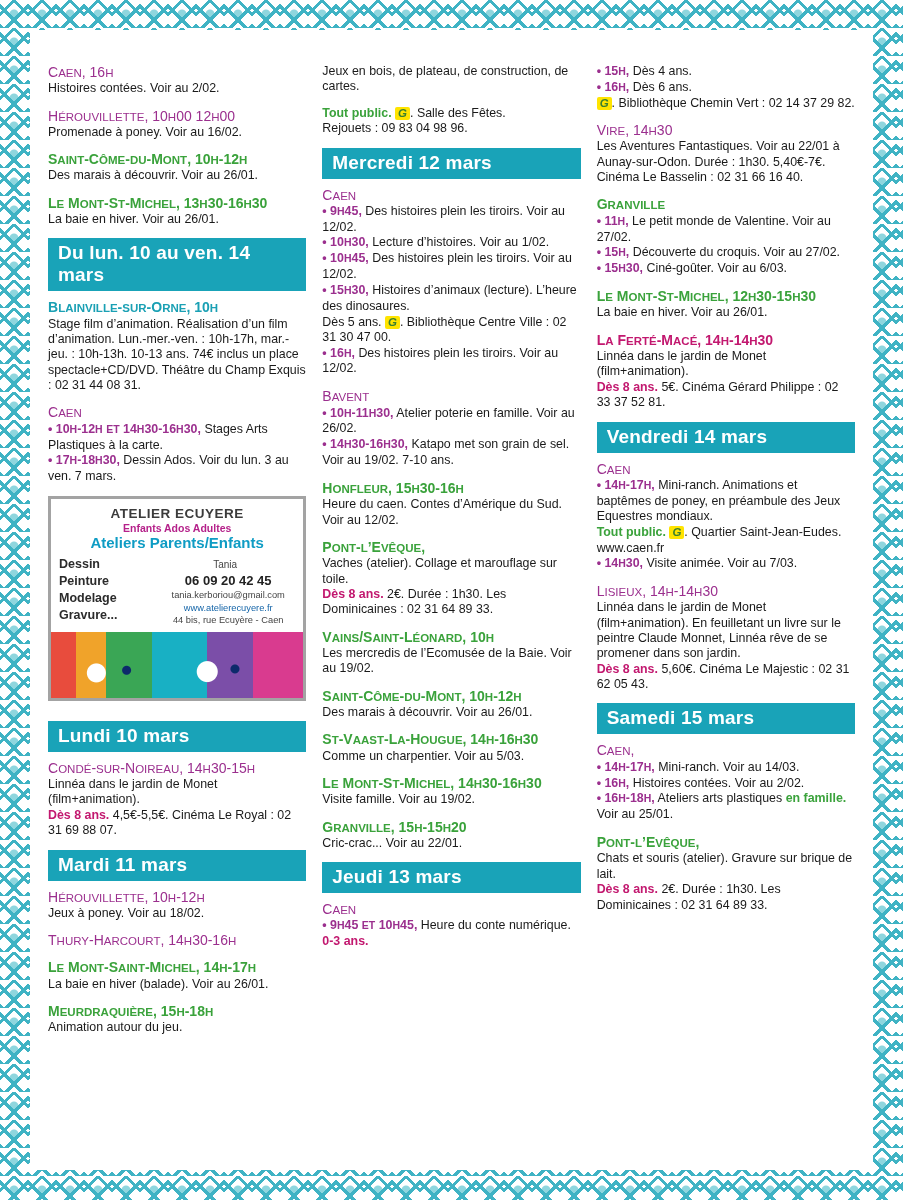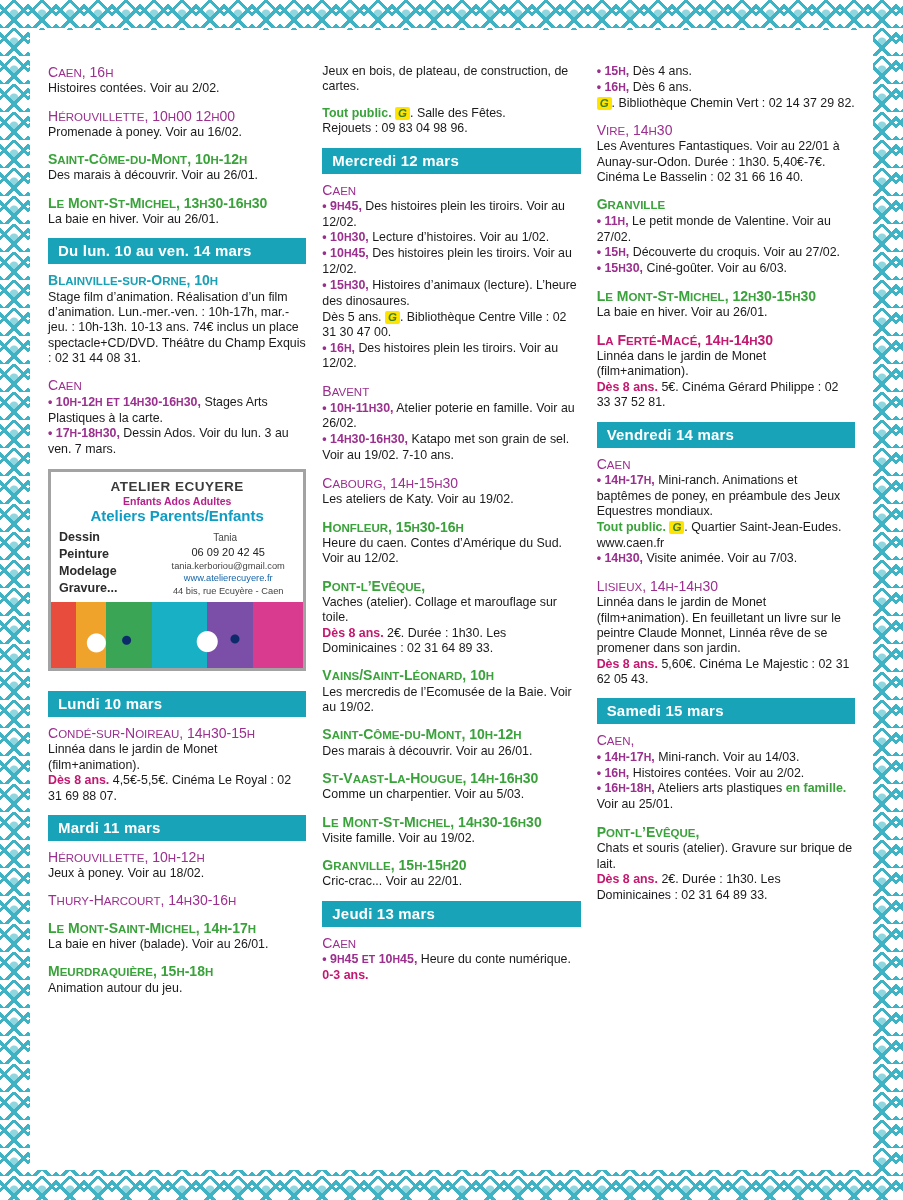--- a/index.html
+++ b/index.html
@@ -34,21 +34,21 @@
     position:absolute;
     left:18px;top:34px;right:18px;bottom:8px;
     column-count:3;
     column-gap:16px;
     column-fill:auto;
   }
   
   .blk{break-inside:avoid;margin:0 0 11px 0;}
   .daybar{
     background:#19a3b8;color:#ffffff;
-    font-weight:bold;font-size:15px;
+    font-weight:bold;font-size:19px;
     padding:4px 8px 5px 10px;
     margin:0 0 8px 0;
     break-inside:avoid;
     letter-spacing:.2px;
   }
   .city{
     font-weight:bold;font-size:14px;
     color:#9b2f8e;
     margin:0 0 1px 0;
     line-height:1.15;
@@ -93,21 +93,21 @@
   .ad-title{
     text-align:center;font-weight:bold;font-size:13.5px;
     color:#3b3b3b;padding:7px 0 1px;letter-spacing:.5px;
   }
   .ad-sub1{text-align:center;color:#b5218a;font-weight:bold;font-size:10.5px;}
   .ad-sub2{text-align:center;color:#0f9cc4;font-weight:bold;font-size:15px;padding-bottom:3px;}
   .ad-body{display:flex;padding:2px 6px 5px 8px;}
   .ad-left{font-weight:bold;font-size:12.5px;color:#2b2b2b;line-height:1.35;flex:0 0 42%;}
   .ad-right{font-size:9.3px;color:#444;line-height:1.35;text-align:center;flex:1;padding-top:2px;}
   .ad-right .nm{color:#444;font-size:10px;text-align:center;display:block;padding-right:6px;}
-  .ad-right .ph{font-weight:normal;font-size:11px;color:#222;}
+  .ad-right .ph{font-weight:bold;font-size:13px;color:#222;}
   .ad-right .web{color:#1565a8;}
   .ad-art{
     height:66px;
     background:
       radial-gradient(circle at 18% 62%, #ffffff 0 9px, transparent 10px),
       radial-gradient(circle at 30% 58%, #0d2a6b 0 4px, transparent 5px),
       radial-gradient(circle at 62% 60%, #ffffff 0 10px, transparent 11px),
       radial-gradient(circle at 73% 56%, #0d2a6b 0 4px, transparent 5px),
       linear-gradient(90deg,#e84c3d 0 10%, #f0a32a 10% 22%, #3aa655 22% 40%, #18b0c4 40% 62%, #7b4ea8 62% 80%, #d93b8f 80% 100%);
   }
@@ -204,24 +204,20 @@
         <div class="bl"><span class="hr">• 15<span class="sc">H</span>30,</span><span class="b"> Histoires d’animaux</span><span> (lecture). L’heure des dinosaures.</span></div>
         <div class="txt"><span>Dès 5 ans. <span class="gicon">G</span>. Bibliothèque Centre Ville : 02 31 30 47 00.</span></div>
         <div class="bl"><span class="hr">• 16<span class="sc">H</span>,</span><span class="b"> Des histoires plein les tiroirs.</span><span> Voir au 12/02.</span></div>
       </div>
       <div class="blk">
         <div class="city purple">B<span class="sc">A</span><span class="sc">V</span><span class="sc">E</span><span class="sc">N</span><span class="sc">T</span></div>
         <div class="bl"><span class="hr">• 10<span class="sc">H</span>-11<span class="sc">H</span>30,</span><span class="b"> Atelier poterie en famille.</span><span> Voir au 26/02.</span></div>
         <div class="bl"><span class="hr">• 14<span class="sc">H</span>30-16<span class="sc">H</span>30,</span><span class="b"> Katapo met son grain de sel.</span><span> Voir au 19/02. 7-10 ans.</span></div>
       </div>
       <div class="blk">
-        <div class="city purple">C<span class="sc">A</span><span class="sc">B</span><span class="sc">O</span><span class="sc">U</span><span class="sc">R</span><span class="sc">G</span>, 14<span class="sc">H</span>-15<span class="sc">H</span>30</div>
-        <div class="txt"><span class="b">Les ateliers de Katy.</span><span> Voir au 19/02.</span></div>
-      </div>
-      <div class="blk">
         <div class="city green">H<span class="sc">O</span><span class="sc">N</span><span class="sc">F</span><span class="sc">L</span><span class="sc">E</span><span class="sc">U</span><span class="sc">R</span>, 15<span class="sc">H</span>30-16<span class="sc">H</span></div>
         <div class="txt"><span class="b">Heure du caen.</span><span> Contes d’Amérique du Sud. Voir au 12/02.</span></div>
       </div>
       <div class="blk">
         <div class="city green">P<span class="sc">O</span><span class="sc">N</span><span class="sc">T</span>-<span class="sc">L</span>’E<span class="sc">V</span><span class="sc">Ê</span><span class="sc">Q</span><span class="sc">U</span><span class="sc">E</span>,</div>
         <div class="txt"><span class="b">Vaches</span><span> (atelier). Collage et marouflage sur toile.</span></div>
         <div class="txt"><span class="pink">Dès 8 ans. </span><span>2€. Durée : 1h30. Les Dominicaines : 02 31 64 89 33.</span></div>
       </div>
       <div class="blk">
         <div class="city green">V<span class="sc">A</span><span class="sc">I</span><span class="sc">N</span><span class="sc">S</span>/S<span class="sc">A</span><span class="sc">I</span><span class="sc">N</span><span class="sc">T</span>-L<span class="sc">É</span><span class="sc">O</span><span class="sc">N</span><span class="sc">A</span><span class="sc">R</span><span class="sc">D</span>, 10<span class="sc">H</span></div>

